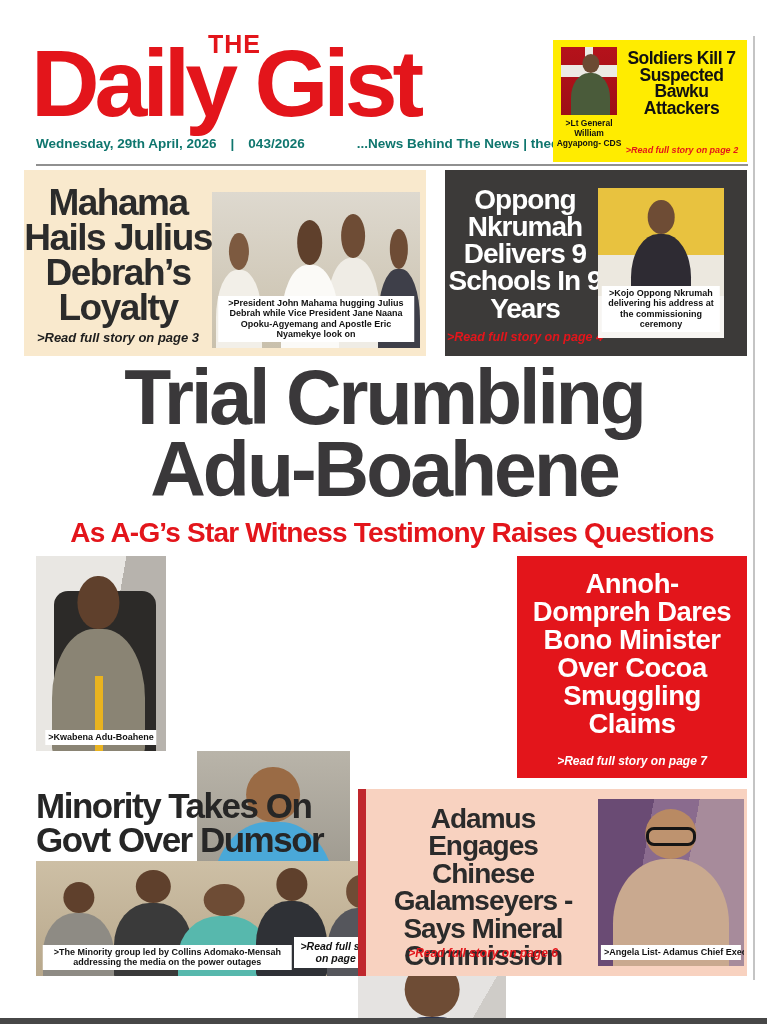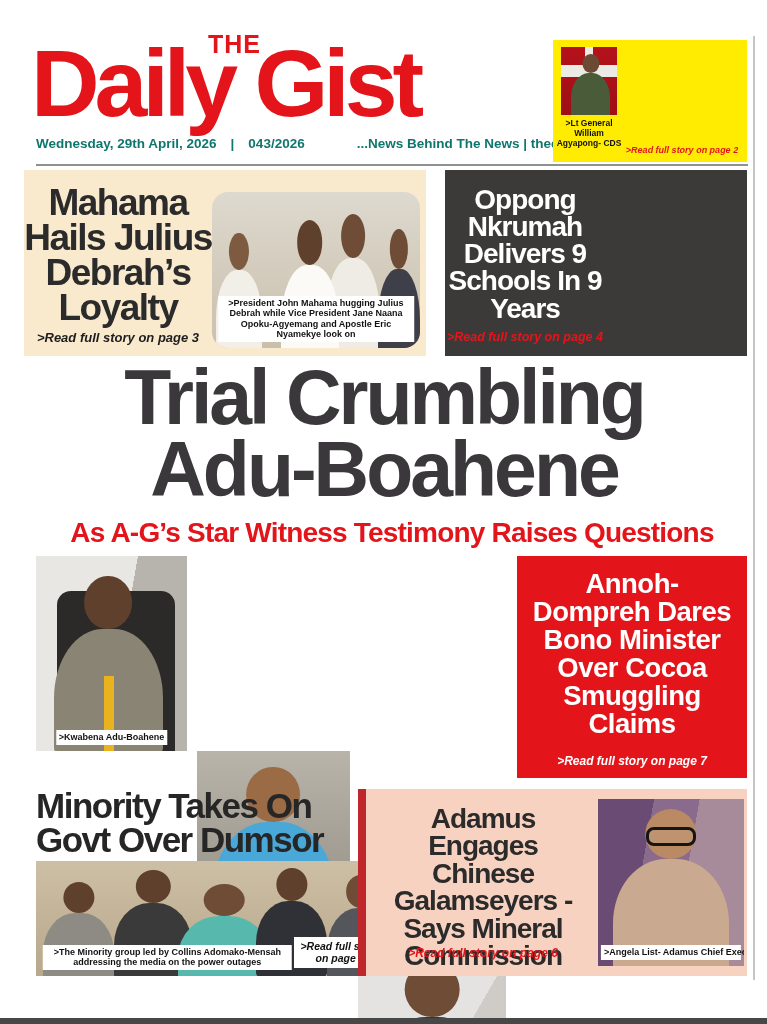--- a/index.html
+++ b/index.html
@@ -54,21 +54,21 @@
   .op-photo{ position:absolute; left:153px; top:18px; width:126px; height:150px; }
 
   
   .lead-head{ position:absolute; left:28px; top:362px; width:712px; text-align:center; font-weight:bold;
               color:var(--headline_dark); font-size:77px; line-height:0.93; letter-spacing:-3px; }
   .lead-sub{ position:absolute; left:36px; top:517px; width:712px; text-align:center; font-weight:bold;
              font-size:28px; letter-spacing:-0.8px; color:var(--brand_red); }
 
   .lead-photos{ position:absolute; left:36px; top:556px; width:470px; height:195px; }
   .lp{ position:absolute; top:0; height:195px; }
-  .lp1{ left:0; width:151px; } .lp2{ left:161px; width:153px; } .lp3{ left:322px; width:148px; }
+  .lp1{ left:0; width:130px; } .lp2{ left:161px; width:153px; } .lp3{ left:322px; width:148px; }
 
   .annoh{ position:absolute; left:517px; top:556px; width:230px; height:222px; background:var(--brand_red); }
   .an-head{ position:absolute; left:10px; right:10px; top:14px; text-align:center; color:#fff;
             font-weight:bold; font-size:27.5px; line-height:1.02; letter-spacing:-0.5px; }
   .an-read{ position:absolute; left:0; right:0; bottom:10px; text-align:center; color:#fff;
             font-style:italic; font-weight:bold; font-size:12px; }
 
   .lead-read{ position:absolute; left:36px; top:775px; width:470px; display:flex; align-items:center; }
   .lead-read .rl{ height:3px; background:var(--brand_red); }
   .lead-read .rl-l{ width:92px; margin-right:7px; }
@@ -103,21 +103,21 @@
               border-radius:50%; background:var(--skin,#8a6248); }
   .fig .torso{ position:absolute; left:0; bottom:0; width:100%; height:70%;
                border-radius:45% 45% 6% 6% / 55% 55% 6% 6%; background:var(--cloth,#444); }
   .fig .tie{ position:absolute; left:46%; bottom:0; width:9%; height:44%; background:var(--tiecol,#e9b320); }
   .glasses{ position:absolute; border:3px solid #151515; border-radius:8px; background:rgba(255,255,255,.08); }
 
   .ph-general{ background:
       linear-gradient(to right, transparent 42%, #eceae4 42%, #eceae4 58%, transparent 58%),
       linear-gradient(to bottom, transparent 26%, #eceae4 26%, #eceae4 44%, transparent 44%),
       linear-gradient(#b5121b,#9e0f16); }
-  .ph-mahama{ background:linear-gradient(#ded9cf,#c9c0ac);border-radius:16px; }
+  .ph-mahama{ background:linear-gradient(#ded9cf,#c9c0ac); }
   .ph-oppong{ background:linear-gradient(#e8c23f 0 45%, #ece8df 45% 72%, #f7f5f2 72%); }
   .ph-adu{ background:linear-gradient(100deg,#e9e7e3 0 55%, #b7b3ad 55%); }
   .ph-adu .chair{ position:absolute; left:14%; right:8%; top:18%; bottom:0; background:#2c2a28;
                   border-radius:14px 14px 0 0; }
   .ph-edith{ background:linear-gradient(#b9b4a9,#8e8a80); }
   .ph-srem{ background:linear-gradient(120deg,#e5e3e1 0 60%, #cfccc8 60%); }
   .ph-minority{ background:linear-gradient(#cdbfa5,#b8a88c); }
   .ph-angela{ background:linear-gradient(100deg,#6a4b74 0 32%, #8a6b8e 32% 58%, #a78b9b 58%); }
 </style>
 </head>
@@ -138,20 +138,21 @@
   <div class="mast-rule"></div>
 
   <div class="soldiers">
     <div class="sk-photo photo ph-general">
       <div class="fig" style="left:18%;top:10%;width:70%;height:95%;--skin:#6b4a33;--cloth:#4a5b3a;">
         <i class="head"></i>
           <i class="torso"></i>
       </div>
     </div>
     <div class="sk-caption">&gt;Lt General William Agyapong- CDS</div>
+    <div class="sk-head">Soldiers Kill 7 Suspected Bawku Attackers</div>
     <div class="sk-read">&gt;Read full story on page 2</div>
   </div>
 
   <div class="box-mahama">
     <div class="mh-head">Mahama Hails Julius Debrah’s Loyalty</div>
     <div class="mh-read">&gt;Read full story on page 3</div>
     <div class="mh-photo photo ph-mahama">
       <div class="fig" style="left:2%;top:26%;width:22%;height:80%;--skin:#7d5a40;--cloth:#f2efe8;">
           <i class="head"></i>
           <i class="torso"></i>
@@ -168,20 +169,27 @@
           <i class="head"></i>
           <i class="torso"></i>
         </div>
       <div class="caption">&gt;President John Mahama hugging Julius Debrah while Vice President Jane Naana Opoku-Agyemang and Apostle Eric Nyamekye look on</div>
     </div>
   </div>
 
   <div class="box-oppong">
     <div class="op-head">Oppong Nkrumah Delivers 9 Schools In 9 Years</div>
     <div class="op-read">&gt;Read full story on page 4</div>
+    <div class="op-photo photo ph-oppong">
+      <div class="fig" style="left:26%;top:8%;width:48%;height:75%;--skin:#6e4c35;--cloth:#2e2b33;">
+          <i class="head"></i>
+          <i class="torso"></i>
+        </div>
+      <div class="caption">&gt;Kojo Oppong Nkrumah delivering his address at the commissioning ceremony</div>
+    </div>
   </div>
 
   <div class="lead-head">
     <div>Trial Crumbling</div>
     <div>Adu-Boahene</div>
   </div>
   <div class="lead-sub">As A-G’s Star Witness Testimony Raises Questions</div>
 
   <div class="lead-photos">
     <div class="lp lp1 photo ph-adu">

